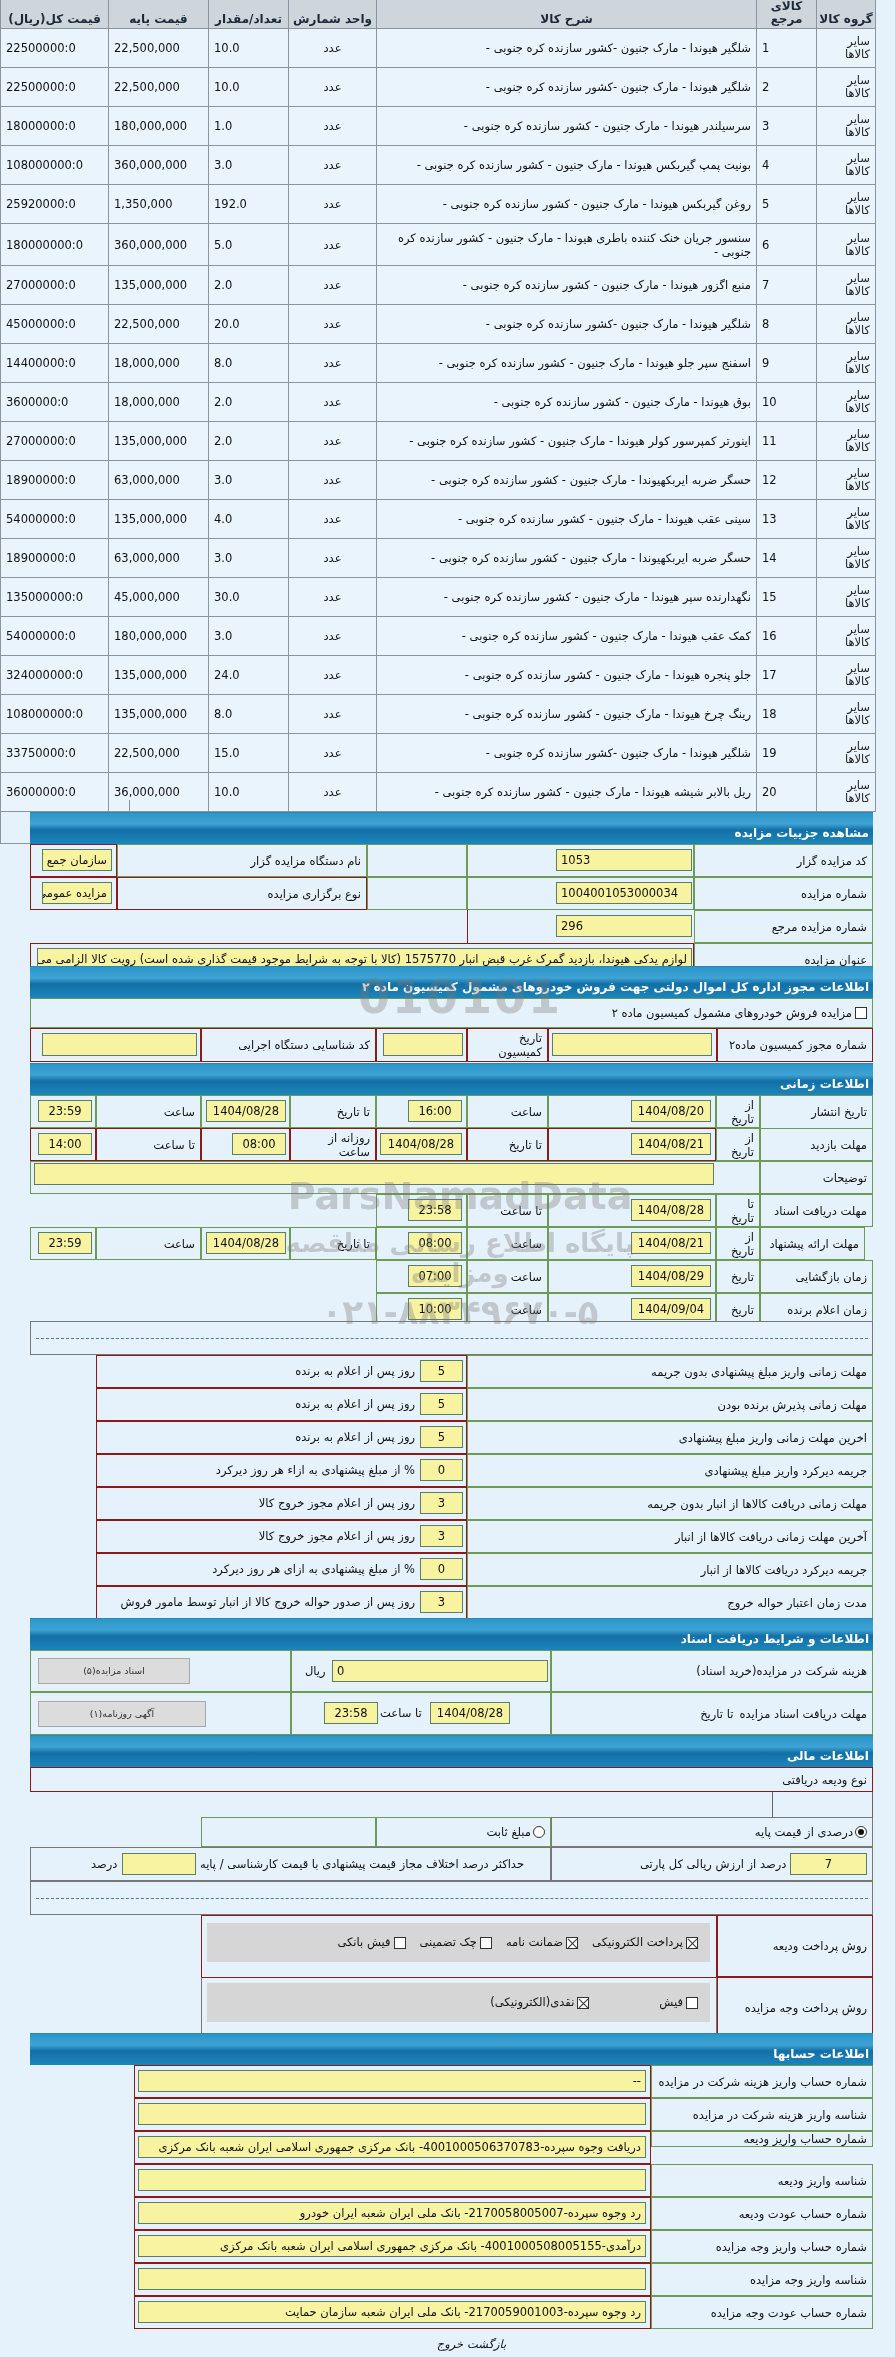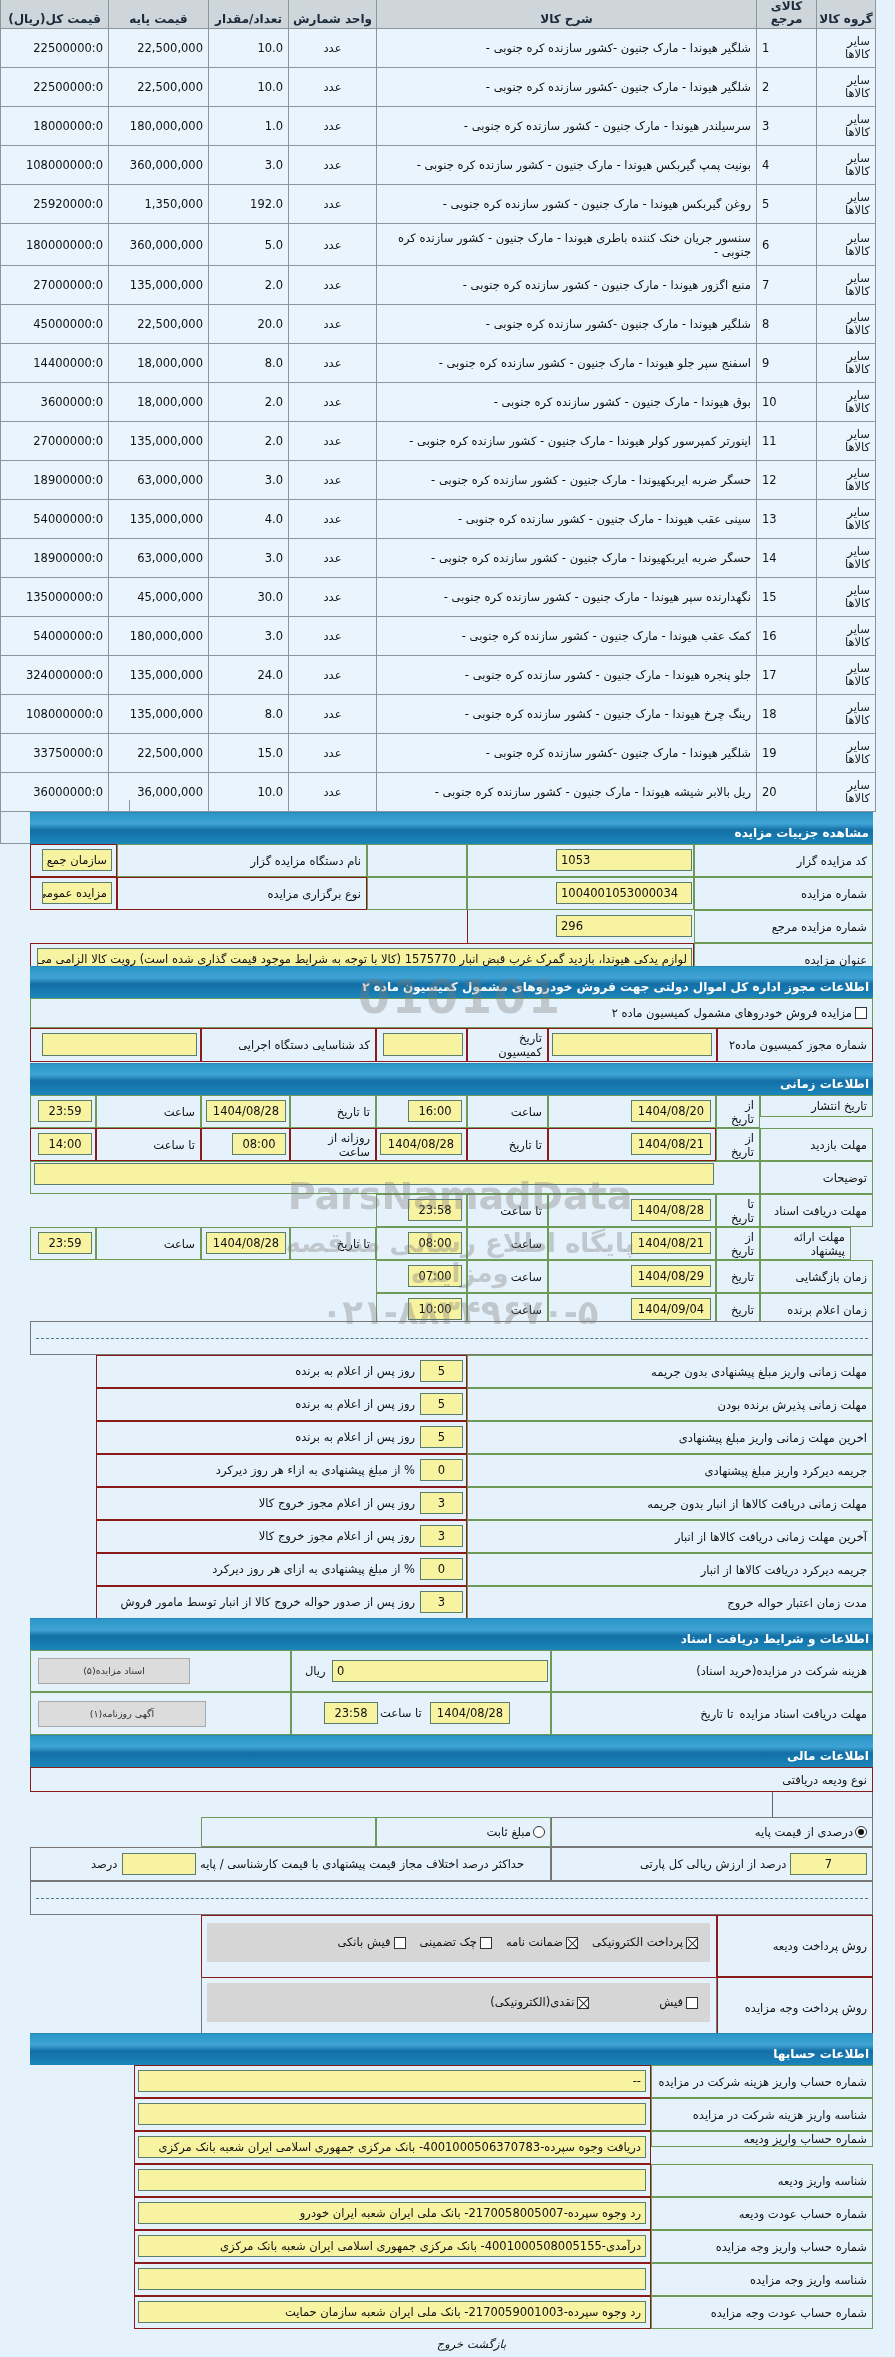--- a/index.html
+++ b/index.html
@@ -24,21 +24,21 @@
     line-height: 13px; padding: 0 2px; vertical-align: bottom; padding-bottom: 2px;
   }
   table.items td {
     border: 1px solid #8c959c; height: 39px; font-size: 11.5px; padding: 0 5px;
   }
   table.items tr.tall td { height: 42px; }
   td.grp { text-align: right; line-height: 13px; color:#222; }
   td.ref { text-align: left; }
   td.desc { text-align: right; }
   td.unit { text-align: center; }
-  td.num { text-align: right; margin-left: 24px; }
+  td.num { text-align: left; margin-left: 24px; }
   
   .bar {
     position: absolute; left: 30px; width: 843px; height: 32px;
     background: linear-gradient(#2b96c8 0%, #3fa3d4 35%, #136fa6 55%, #1b86bb 100%);
     color: #fff; font-weight: bold; font-size: 12px;
     text-align: right; padding-right: 4px; line-height: 40px;
     border-top: 1px solid #2a88b8;
   }
   .cell {
     position: absolute; border: 1px solid #6e9a58; background: #e6f2fb;
@@ -333,21 +333,21 @@
 <div class="cell red" style="left:376px;top:1028px;width:91px;height:34px;"></div>
 <div class="yinput" style="left:383px;top:1033px;width:80px;height:23px;"></div>
 <div class="cell red" style="left:201px;top:1028px;width:175px;height:34px;">
     <span>کد شناسایی دستگاه اجرایی</span>
   </div>
 <div class="cell red" style="left:30px;top:1028px;width:171px;height:34px;"></div>
 <div class="yinput" style="left:42px;top:1033px;width:155px;height:23px;"></div>
 
 <div class="bar" style="top:1063px;">اطلاعات زمانی</div>
 
-<div class="cell" style="left:760px;top:1095px;width:113px;height:22px;">تاریخ انتشار</div>
+<div class="cell" style="left:760px;top:1095px;width:113px;height:34px;">تاریخ انتشار</div>
 <div class="cell" style="left:716px;top:1095px;width:44px;height:33px;">از تاریخ</div>
 <div class="cell" style="left:548px;top:1095px;width:168px;height:33px;"></div>
 <div class="yinput yc" style="left:631px;top:1100px;width:80px;">1404/08/20</div>
 <div class="cell" style="left:467px;top:1095px;width:81px;height:33px;">ساعت</div>
 <div class="cell" style="left:376px;top:1095px;width:91px;height:33px;"></div>
 <div class="yinput yc" style="left:408px;top:1100px;width:54px;">16:00</div>
 <div class="cell" style="left:290px;top:1095px;width:86px;height:33px;">تا تاریخ</div>
 <div class="cell" style="left:201px;top:1095px;width:89px;height:33px;"></div>
 <div class="yinput yc" style="left:206px;top:1100px;width:80px;">1404/08/28</div>
 <div class="cell" style="left:96px;top:1095px;width:105px;height:33px;">ساعت</div>
@@ -373,21 +373,21 @@
 <div class="yinput" style="left:34px;top:1163px;width:680px;height:22px;"></div>
 
 <div class="cell" style="left:760px;top:1194px;width:113px;height:33px;">مهلت دریافت اسناد</div>
 <div class="cell" style="left:716px;top:1194px;width:44px;height:33px;">تا تاریخ</div>
 <div class="cell" style="left:548px;top:1194px;width:168px;height:33px;"></div>
 <div class="yinput yc" style="left:631px;top:1199px;width:80px;">1404/08/28</div>
 <div class="cell" style="left:467px;top:1194px;width:81px;height:33px;">تا ساعت</div>
 <div class="cell" style="left:376px;top:1194px;width:91px;height:33px;"></div>
 <div class="yinput yc" style="left:408px;top:1199px;width:54px;">23:58</div>
 
-<div class="cell" style="left:760px;top:1227px;width:91px;height:33px;">مهلت ارائه پیشنهاد</div>
+<div class="cell" style="left:760px;top:1227px;width:105px;height:33px;">مهلت ارائه پیشنهاد</div>
 <div class="cell" style="left:716px;top:1227px;width:44px;height:33px;">از تاریخ</div>
 <div class="cell" style="left:548px;top:1227px;width:168px;height:33px;"></div>
 <div class="yinput yc" style="left:631px;top:1232px;width:80px;">1404/08/21</div>
 <div class="cell" style="left:467px;top:1227px;width:81px;height:33px;">ساعت</div>
 <div class="cell" style="left:376px;top:1227px;width:91px;height:33px;"></div>
 <div class="yinput yc" style="left:408px;top:1232px;width:54px;">08:00</div>
 <div class="cell" style="left:290px;top:1227px;width:86px;height:33px;">تا تاریخ</div>
 <div class="cell" style="left:201px;top:1227px;width:89px;height:33px;"></div>
 <div class="yinput yc" style="left:206px;top:1232px;width:80px;">1404/08/28</div>
 <div class="cell" style="left:96px;top:1227px;width:105px;height:33px;">ساعت</div>

